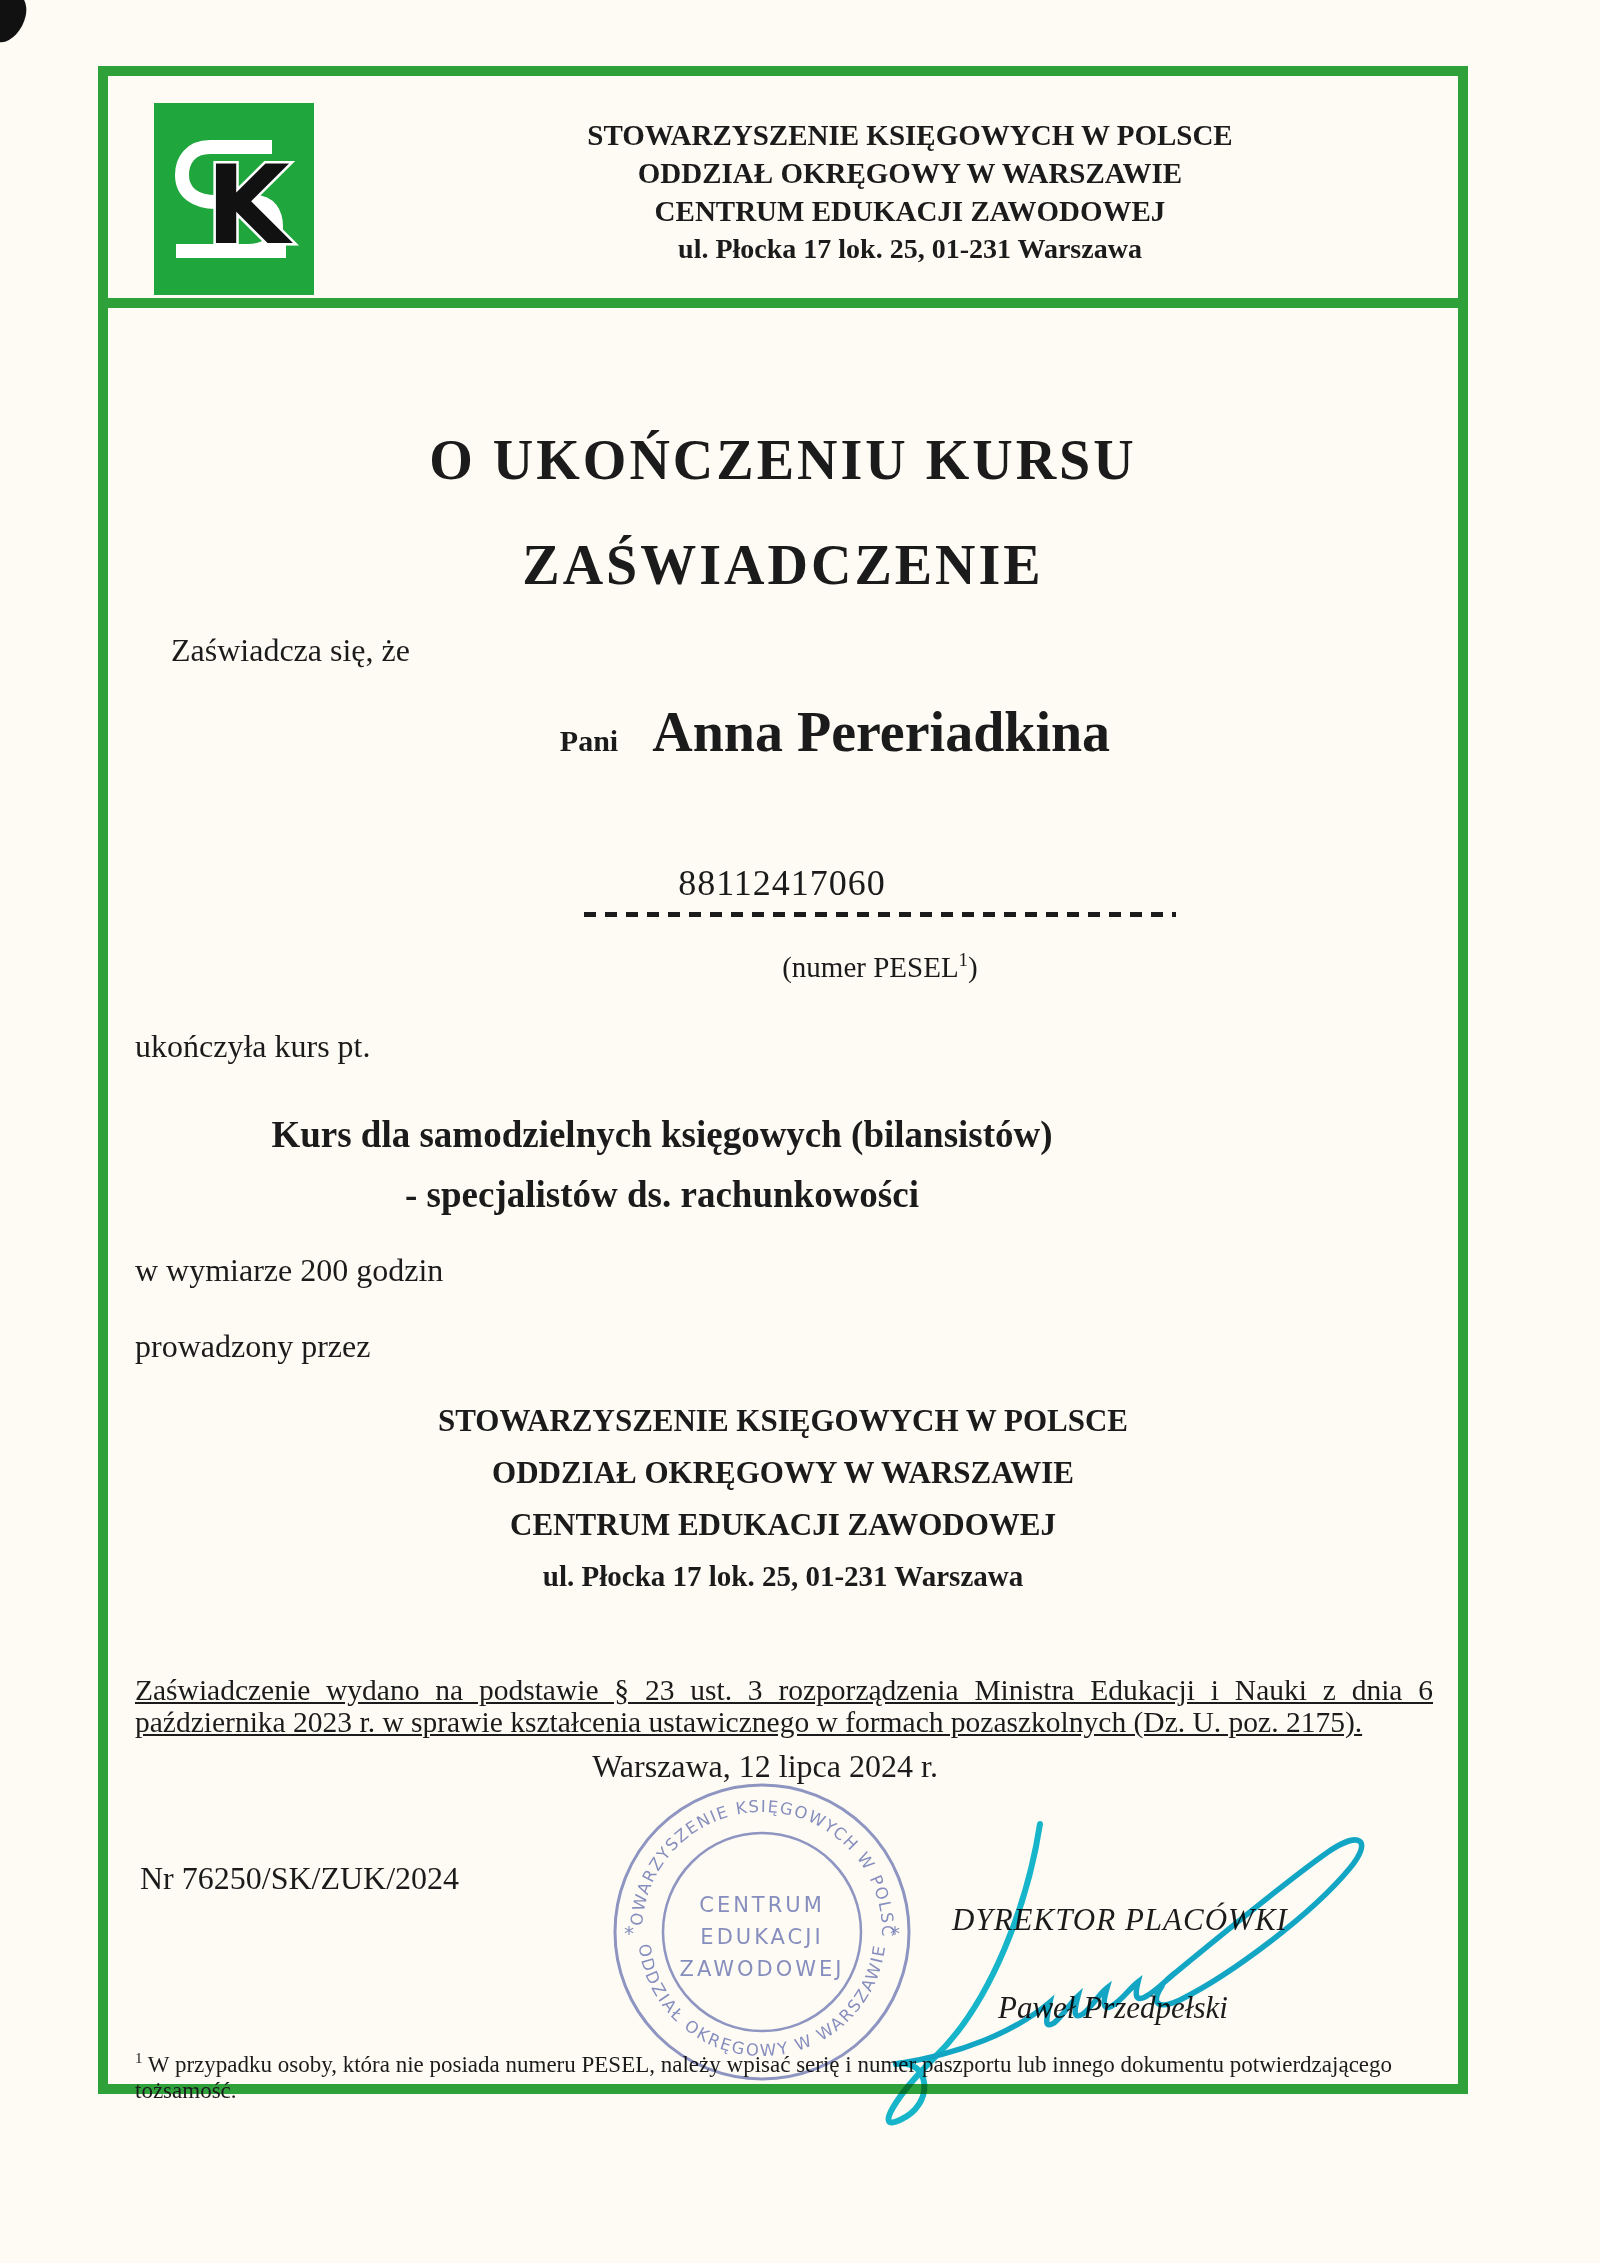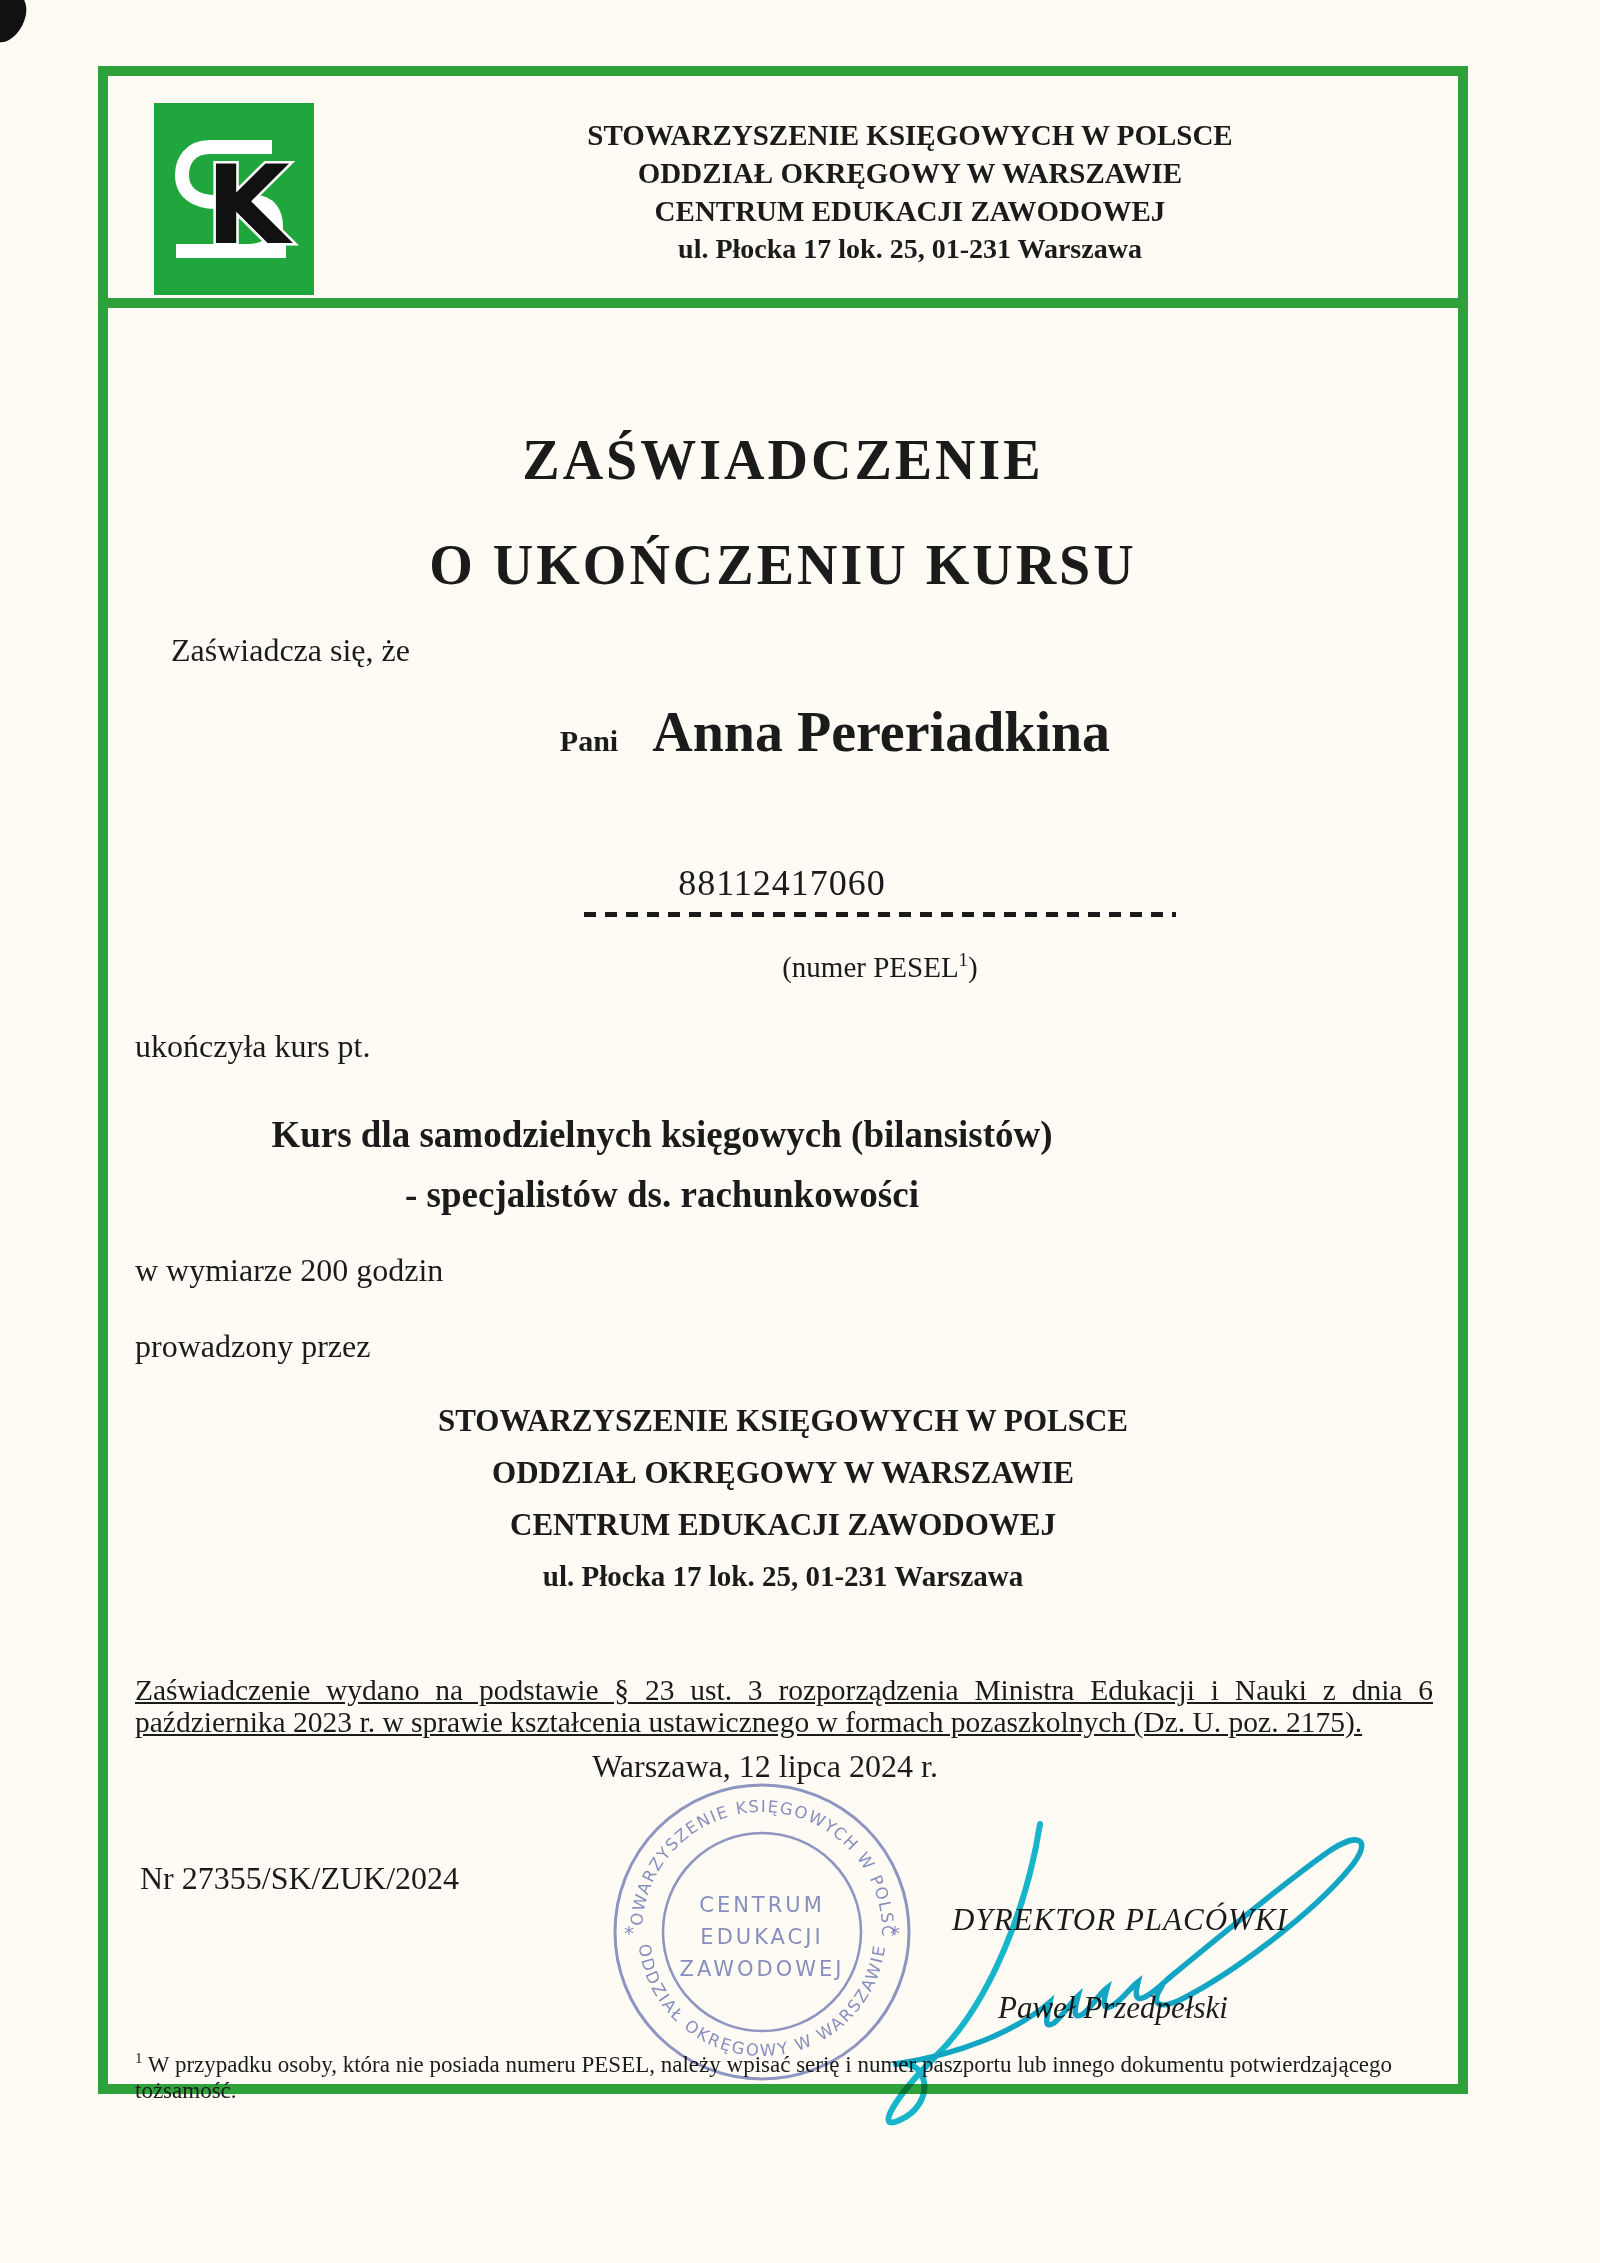--- a/index.html
+++ b/index.html
@@ -74,22 +74,22 @@
   </div>
 
   <div class="org-header">
     <div>STOWARZYSZENIE KSIĘGOWYCH W POLSCE</div>
     <div>ODDZIAŁ OKRĘGOWY W WARSZAWIE</div>
     <div>CENTRUM EDUKACJI ZAWODOWEJ</div>
     <div class="addr">ul. Płocka 17 lok. 25, 01-231 Warszawa</div>
   </div>
 
   <div class="title-block">
+    <div>O UKOŃCZENIU KURSU</div>
     <div>ZAŚWIADCZENIE</div>
-    <div>O UKOŃCZENIU KURSU</div>
   </div>
 
   <div class="intro">Zaświadcza się, że</div>
 
   <div class="name-row">
     <span class="salut">Pani</span><span class="pname">Anna Pereriadkina</span>
   </div>
 
   <div class="pesel">
     <div class="num">88112417060</div>
@@ -110,21 +110,21 @@
   <div class="provider">
     <div>STOWARZYSZENIE KSIĘGOWYCH W POLSCE</div>
     <div>ODDZIAŁ OKRĘGOWY W WARSZAWIE</div>
     <div>CENTRUM EDUKACJI ZAWODOWEJ</div>
   </div>
   <div class="provider-addr">ul. Płocka 17 lok. 25, 01-231 Warszawa</div>
 
   <div class="legal">Zaświadczenie wydano na podstawie § 23 ust. 3 rozporządzenia Ministra Edukacji i Nauki z dnia 6 października 2023 r. w sprawie kształcenia ustawicznego w formach pozaszkolnych (Dz. U. poz. 2175).</div>
 
   <div class="place-date">Warszawa, 12 lipca 2024 r.</div>
-  <div class="cert-no">Nr 27355/SK/ZUK/2024</div>
+  <div class="cert-no">Nr 76250/SK/ZUK/2024</div>
   <div class="sig-title">DYREKTOR PLACÓWKI</div>
   <div class="sig-name">Paweł Przedpełski</div>
 
   <div class="footnote"><sup>1</sup><span> W przypadku osoby, która nie posiada numeru PESEL, należy wpisać serię i numer paszportu lub innego dokumentu potwierdzającego tożsamość.</span></div>
 
   <div class="stamp">
     <svg width="320" height="320" viewBox="0 0 320 320" xmlns="http://www.w3.org/2000/svg">
       <defs>
         <path id="arcTop" d="M 40 160 A 120 120 0 0 1 280 160"></path>
         <path id="arcBottom" d="M 36 160 A 124 124 0 0 0 284 160"></path>

